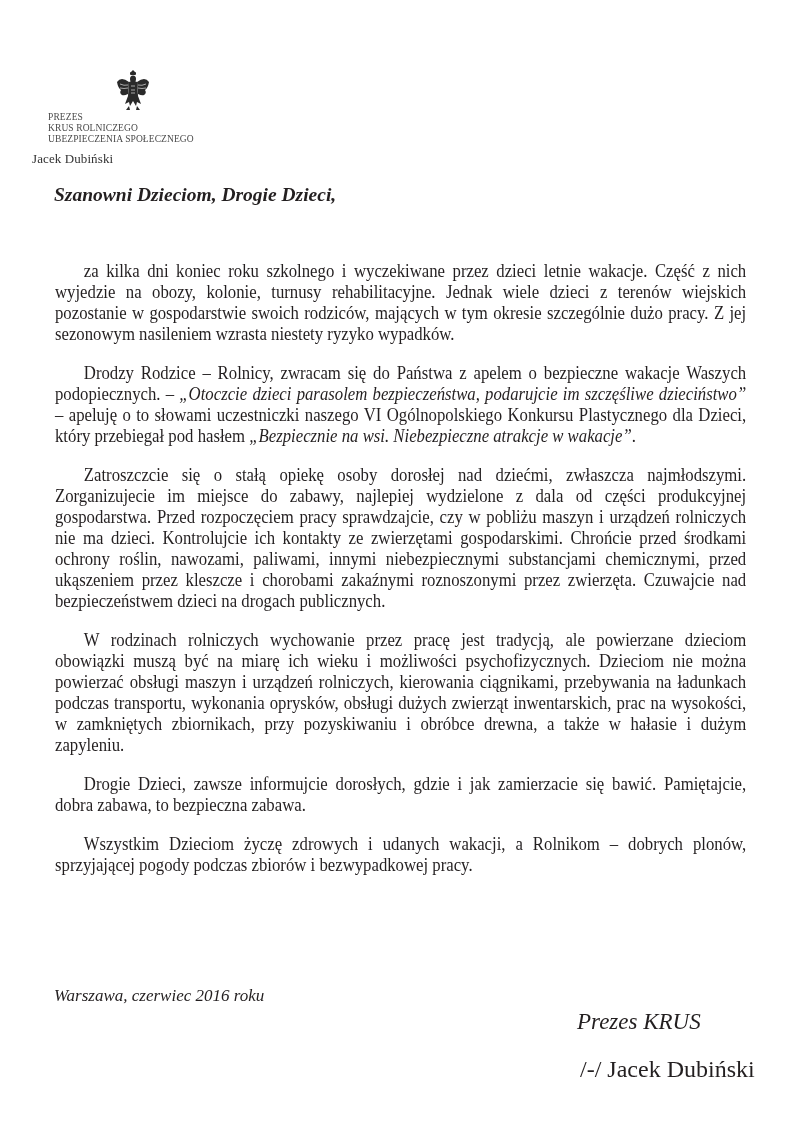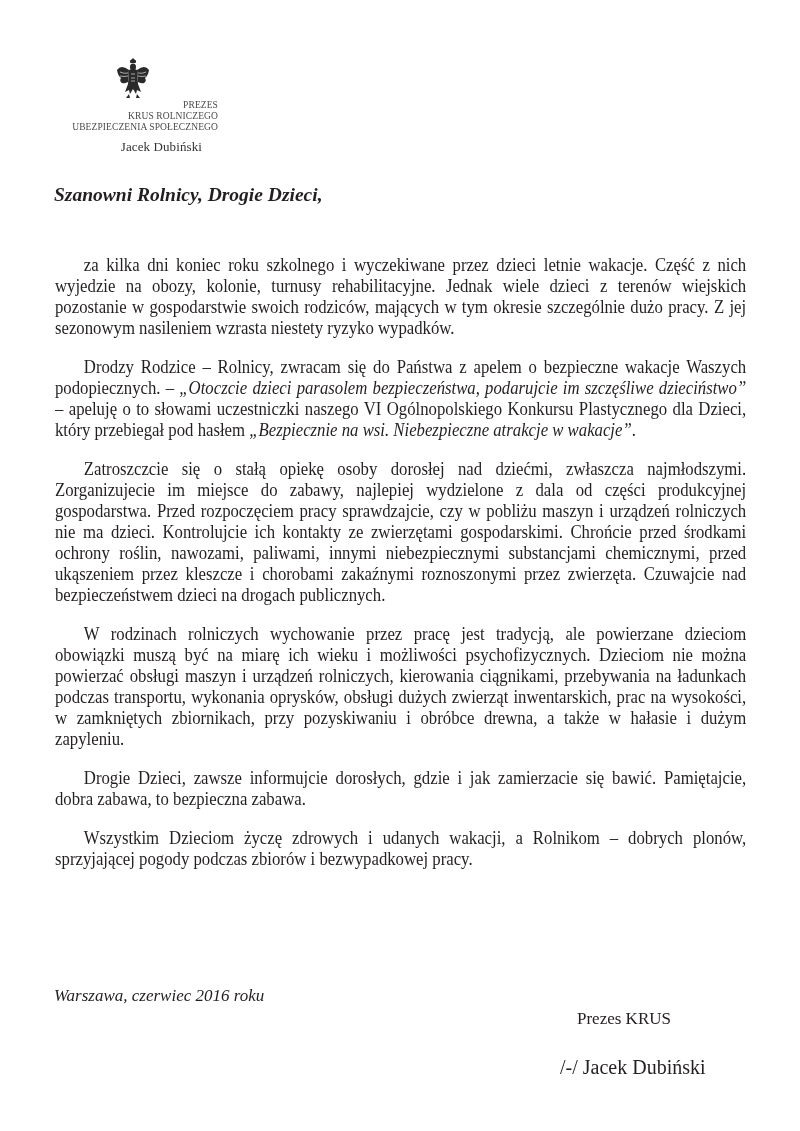--- a/index.html
+++ b/index.html
@@ -1,30 +1,30 @@
 <!DOCTYPE html>
 <html><head>
 <meta charset="utf-8">
 <style>
   html, body { margin: 0; padding: 0; background: #ffffff; }
   body { width: 800px; height: 1131px; position: relative; overflow: hidden;
          font-family: "Liberation Serif", "DejaVu Serif", serif; color: #231f20; }
-  .letterhead { position: absolute; left: 48px; top: 56px; width: 170px; text-align: right; }
+  .letterhead { position: absolute; left: 48px; top: 68px; width: 170px; text-align: left; }
   .eagle { display: block; margin: 0 auto; width: 36px; height: 44px; }
   .lh-line { font-size: 9.5px; line-height: 11px; color: #4a4a4a; letter-spacing: 0.1px; }
   .lh-name { font-size: 13px; color: #333; margin-top: 8px; position: relative; left: -16px; }
   .salutation { position: absolute; left: 54px; top: 184px; font-size: 19.5px; font-style: italic;
                 font-weight: bold; color: #231f20; margin: 0; }
-  .body-text { position: absolute; left: 55px; top: 254px; width: 692px; }
+  .body-text { position: absolute; left: 55px; top: 260px; width: 692px; }
   .para { margin: 0 0 18px 0; font-size: 18.6px; line-height: 21px; text-align: justify;
           text-indent: 32px; transform: scaleX(0.9); transform-origin: left top; width: 768px; }
   .para i { font-style: italic; }
   .date { position: absolute; left: 54px; top: 986px; font-size: 17px; font-style: italic; margin: 0; text-align: right; }
-  .sign-title { position: absolute; left: 577px; top: 1009px; font-size: 17px; margin: 0; }
-  .sign-name { position: absolute; left: 560px; top: 1056px; font-size: 20px; margin: 0; }
+  .sign-title { position: absolute; left: 577px; top: 1009px; font-size: 23px; margin: 0; font-style: italic; }
+  .sign-name { position: absolute; left: 580px; top: 1056px; font-size: 24px; margin: 0; }
 </style>
 </head>
 <body>
 
 <div class="letterhead">
   <svg class="eagle" viewBox="0 0 36 44">
     <g fill="#2a2a2a">
       <path d="M18 2 l2 2 l-1 1 h-2 l-1 -1 z"></path>
       <rect x="15" y="4" width="6" height="3" rx="1"></rect>
       <ellipse cx="18" cy="11" rx="3" ry="3.5"></ellipse>
@@ -38,21 +38,21 @@
       <path d="M5 16 Q9 18 13 17 M5 20 Q9 21 13 20 M31 16 Q27 18 23 17 M31 20 Q27 21 23 20"></path>
       <path d="M16 18 h4 M16 22 h4 M16 25 h4"></path>
     </g>
   </svg>
   <div class="lh-line">PREZES</div>
   <div class="lh-line">KRUS ROLNICZEGO</div>
   <div class="lh-line">UBEZPIECZENIA SPOŁECZNEGO</div>
   <div class="lh-line lh-name">Jacek Dubiński</div>
 </div>
 
-<p class="salutation">Szanowni Rolnicy, Drogie Dzieci,</p>
+<p class="salutation">Szanowni Dzieciom, Drogie Dzieci,</p>
 
 <div class="body-text">
   <p class="para">za kilka dni koniec roku szkolnego i wyczekiwane przez dzieci letnie wakacje. Część z nich wyjedzie na obozy, kolonie, turnusy rehabilitacyjne. Jednak wiele dzieci z terenów wiejskich pozostanie w gospodarstwie swoich rodziców, mających w tym okresie szczególnie dużo pracy. Z jej sezonowym nasileniem wzrasta niestety ryzyko wypadków.</p>
   <p class="para"><span>Drodzy Rodzice – Rolnicy, zwracam się do Państwa z apelem o bezpieczne wakacje Waszych podopiecznych. – </span><i>„Otoczcie dzieci parasolem bezpieczeństwa, podarujcie im szczęśliwe dzieciństwo”</i><span> – apeluję o to słowami uczestniczki naszego VI Ogólnopolskiego Konkursu Plastycznego dla Dzieci, który przebiegał pod hasłem </span><i>„Bezpiecznie na wsi. Niebezpieczne atrakcje w wakacje”</i><span>.</span></p>
   <p class="para">Zatroszczcie się o stałą opiekę osoby dorosłej nad dziećmi, zwłaszcza najmłodszymi. Zorganizujecie im miejsce do zabawy, najlepiej wydzielone z dala od części produkcyjnej gospodarstwa. Przed rozpoczęciem pracy sprawdzajcie, czy w pobliżu maszyn i urządzeń rolniczych nie ma dzieci. Kontrolujcie ich kontakty ze zwierzętami gospodarskimi. Chrońcie przed środkami ochrony roślin, nawozami, paliwami, innymi niebezpiecznymi substancjami chemicznymi, przed ukąszeniem przez kleszcze i chorobami zakaźnymi roznoszonymi przez zwierzęta. Czuwajcie nad bezpieczeństwem dzieci na drogach publicznych.</p>
   <p class="para">W rodzinach rolniczych wychowanie przez pracę jest tradycją, ale powierzane dzieciom obowiązki muszą być na miarę ich wieku i możliwości psychofizycznych. Dzieciom nie można powierzać obsługi maszyn i urządzeń rolniczych, kierowania ciągnikami, przebywania na ładunkach podczas transportu, wykonania oprysków, obsługi dużych zwierząt inwentarskich, prac na wysokości, w zamkniętych zbiornikach, przy pozyskiwaniu i obróbce drewna, a także w hałasie i dużym zapyleniu.</p>
   <p class="para">Drogie Dzieci, zawsze informujcie dorosłych, gdzie i jak zamierzacie się bawić. Pamiętajcie, dobra zabawa, to bezpieczna zabawa.</p>
   <p class="para">Wszystkim Dzieciom życzę zdrowych i udanych wakacji, a Rolnikom – dobrych plonów, sprzyjającej pogody podczas zbiorów i bezwypadkowej pracy.</p>
 </div>
 

